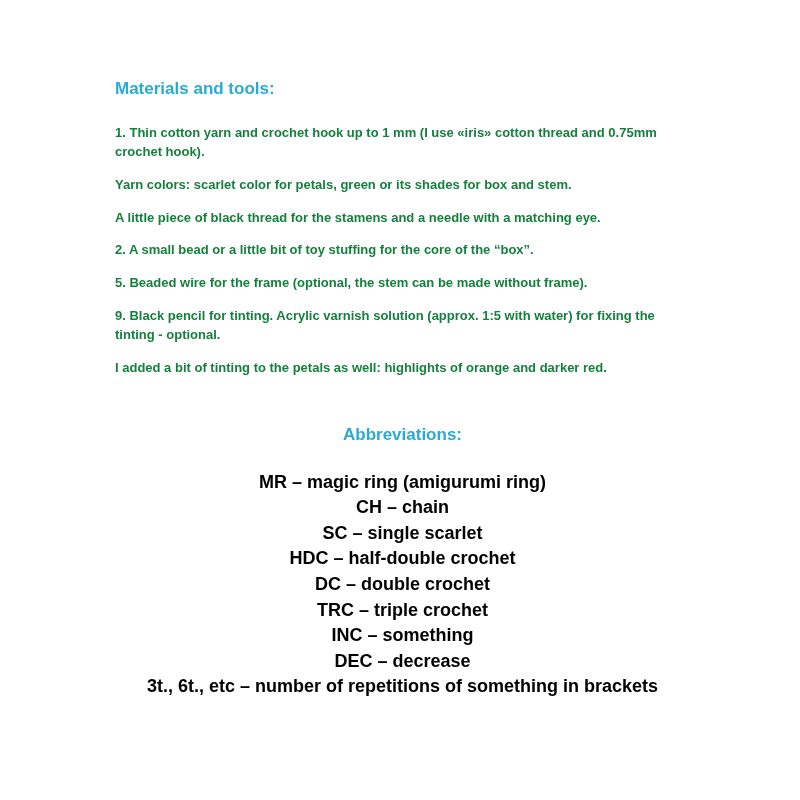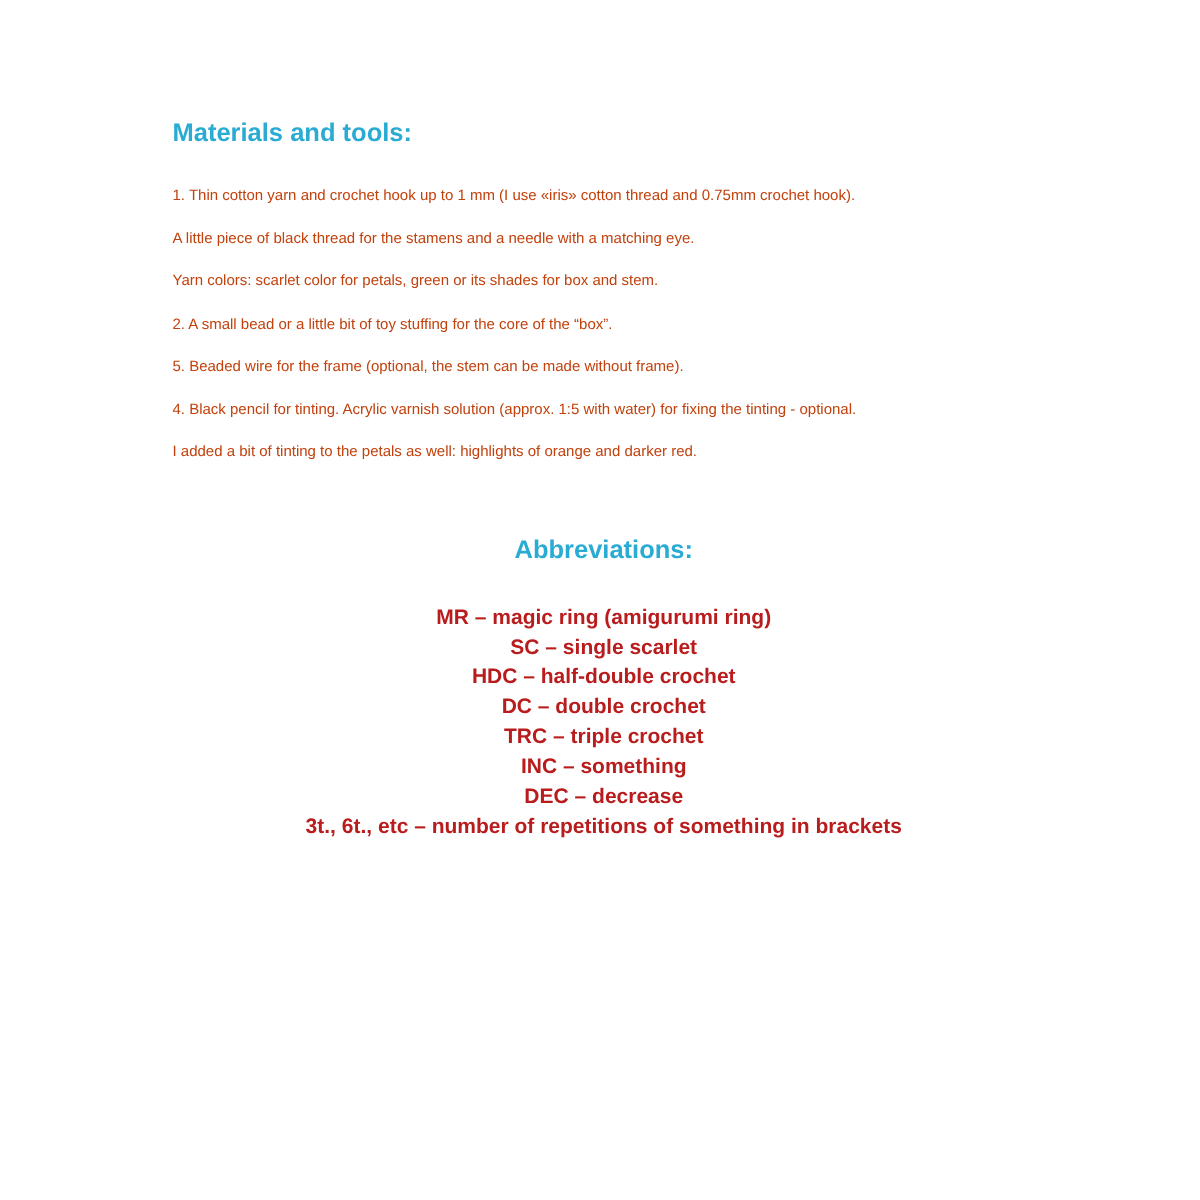--- a/index.html
+++ b/index.html
@@ -23,66 +23,67 @@
     border-radius: 31px;
   }
   .section-heading {
     color: #29abd4;
     font-size: 17px;
     font-weight: 700;
     margin: 0 0 24px 0;
     line-height: 1.3;
   }
   .materials-body p {
-    color: #c2410c;
-    font-size: 10px;
-    font-weight: 400;
+    color: #15803d;
+    font-size: 13px;
+    font-weight: 700;
     line-height: 1.45;
     margin: 0 0 14px 0;
     max-width: 585px;
   }
   .abbrev-section {
     margin-top: 46px;
     text-align: center;
   }
   .abbrev-list {
     margin-top: 22px;
   }
   .abbrev-line {
-    color: #b91c1c;
-    font-size: 14px;
+    color: #000000;
+    font-size: 18px;
     font-weight: 700;
     line-height: 1.42;
     max-width: 585px;
   }
 </style>
 </head>
 <body>
 
 <div class="page">
 
   <section class="materials-section">
     <h2 class="section-heading">Materials and tools:</h2>
 
     <div class="materials-body">
       <p>1. Thin cotton yarn and crochet hook up to 1 mm (I use «iris» cotton thread and 0.75mm crochet hook).</p>
+      <p>Yarn colors: scarlet color for petals, green or its shades for box and stem.</p>
       <p>A little piece of black thread for the stamens and a needle with a matching eye.</p>
-      <p>Yarn colors: scarlet color for petals, green or its shades for box and stem.</p>
       <p>2. A small bead or a little bit of toy stuffing for the core of the “box”.</p>
       <p>5. Beaded wire for the frame (optional, the stem can be made without frame).</p>
-      <p>4. Black pencil for tinting. Acrylic varnish solution (approx. 1:5 with water) for fixing the tinting - optional.</p>
+      <p>9. Black pencil for tinting. Acrylic varnish solution (approx. 1:5 with water) for fixing the tinting - optional.</p>
       <p>I added a bit of tinting to the petals as well: highlights of orange and darker red.</p>
     </div>
   </section>
 
   <section class="abbrev-section">
     <h2 class="section-heading">Abbreviations:</h2>
 
     <div class="abbrev-list">
       <div class="abbrev-line">MR – magic ring (amigurumi ring)</div>
+      <div class="abbrev-line">CH – chain</div>
       <div class="abbrev-line">SC – single scarlet</div>
       <div class="abbrev-line">HDC – half-double crochet</div>
       <div class="abbrev-line">DC – double crochet</div>
       <div class="abbrev-line">TRC – triple crochet</div>
       <div class="abbrev-line">INC – something</div>
       <div class="abbrev-line">DEC – decrease</div>
       <div class="abbrev-line">3t., 6t., etc – number of repetitions of something in brackets</div>
     </div>
   </section>
 

